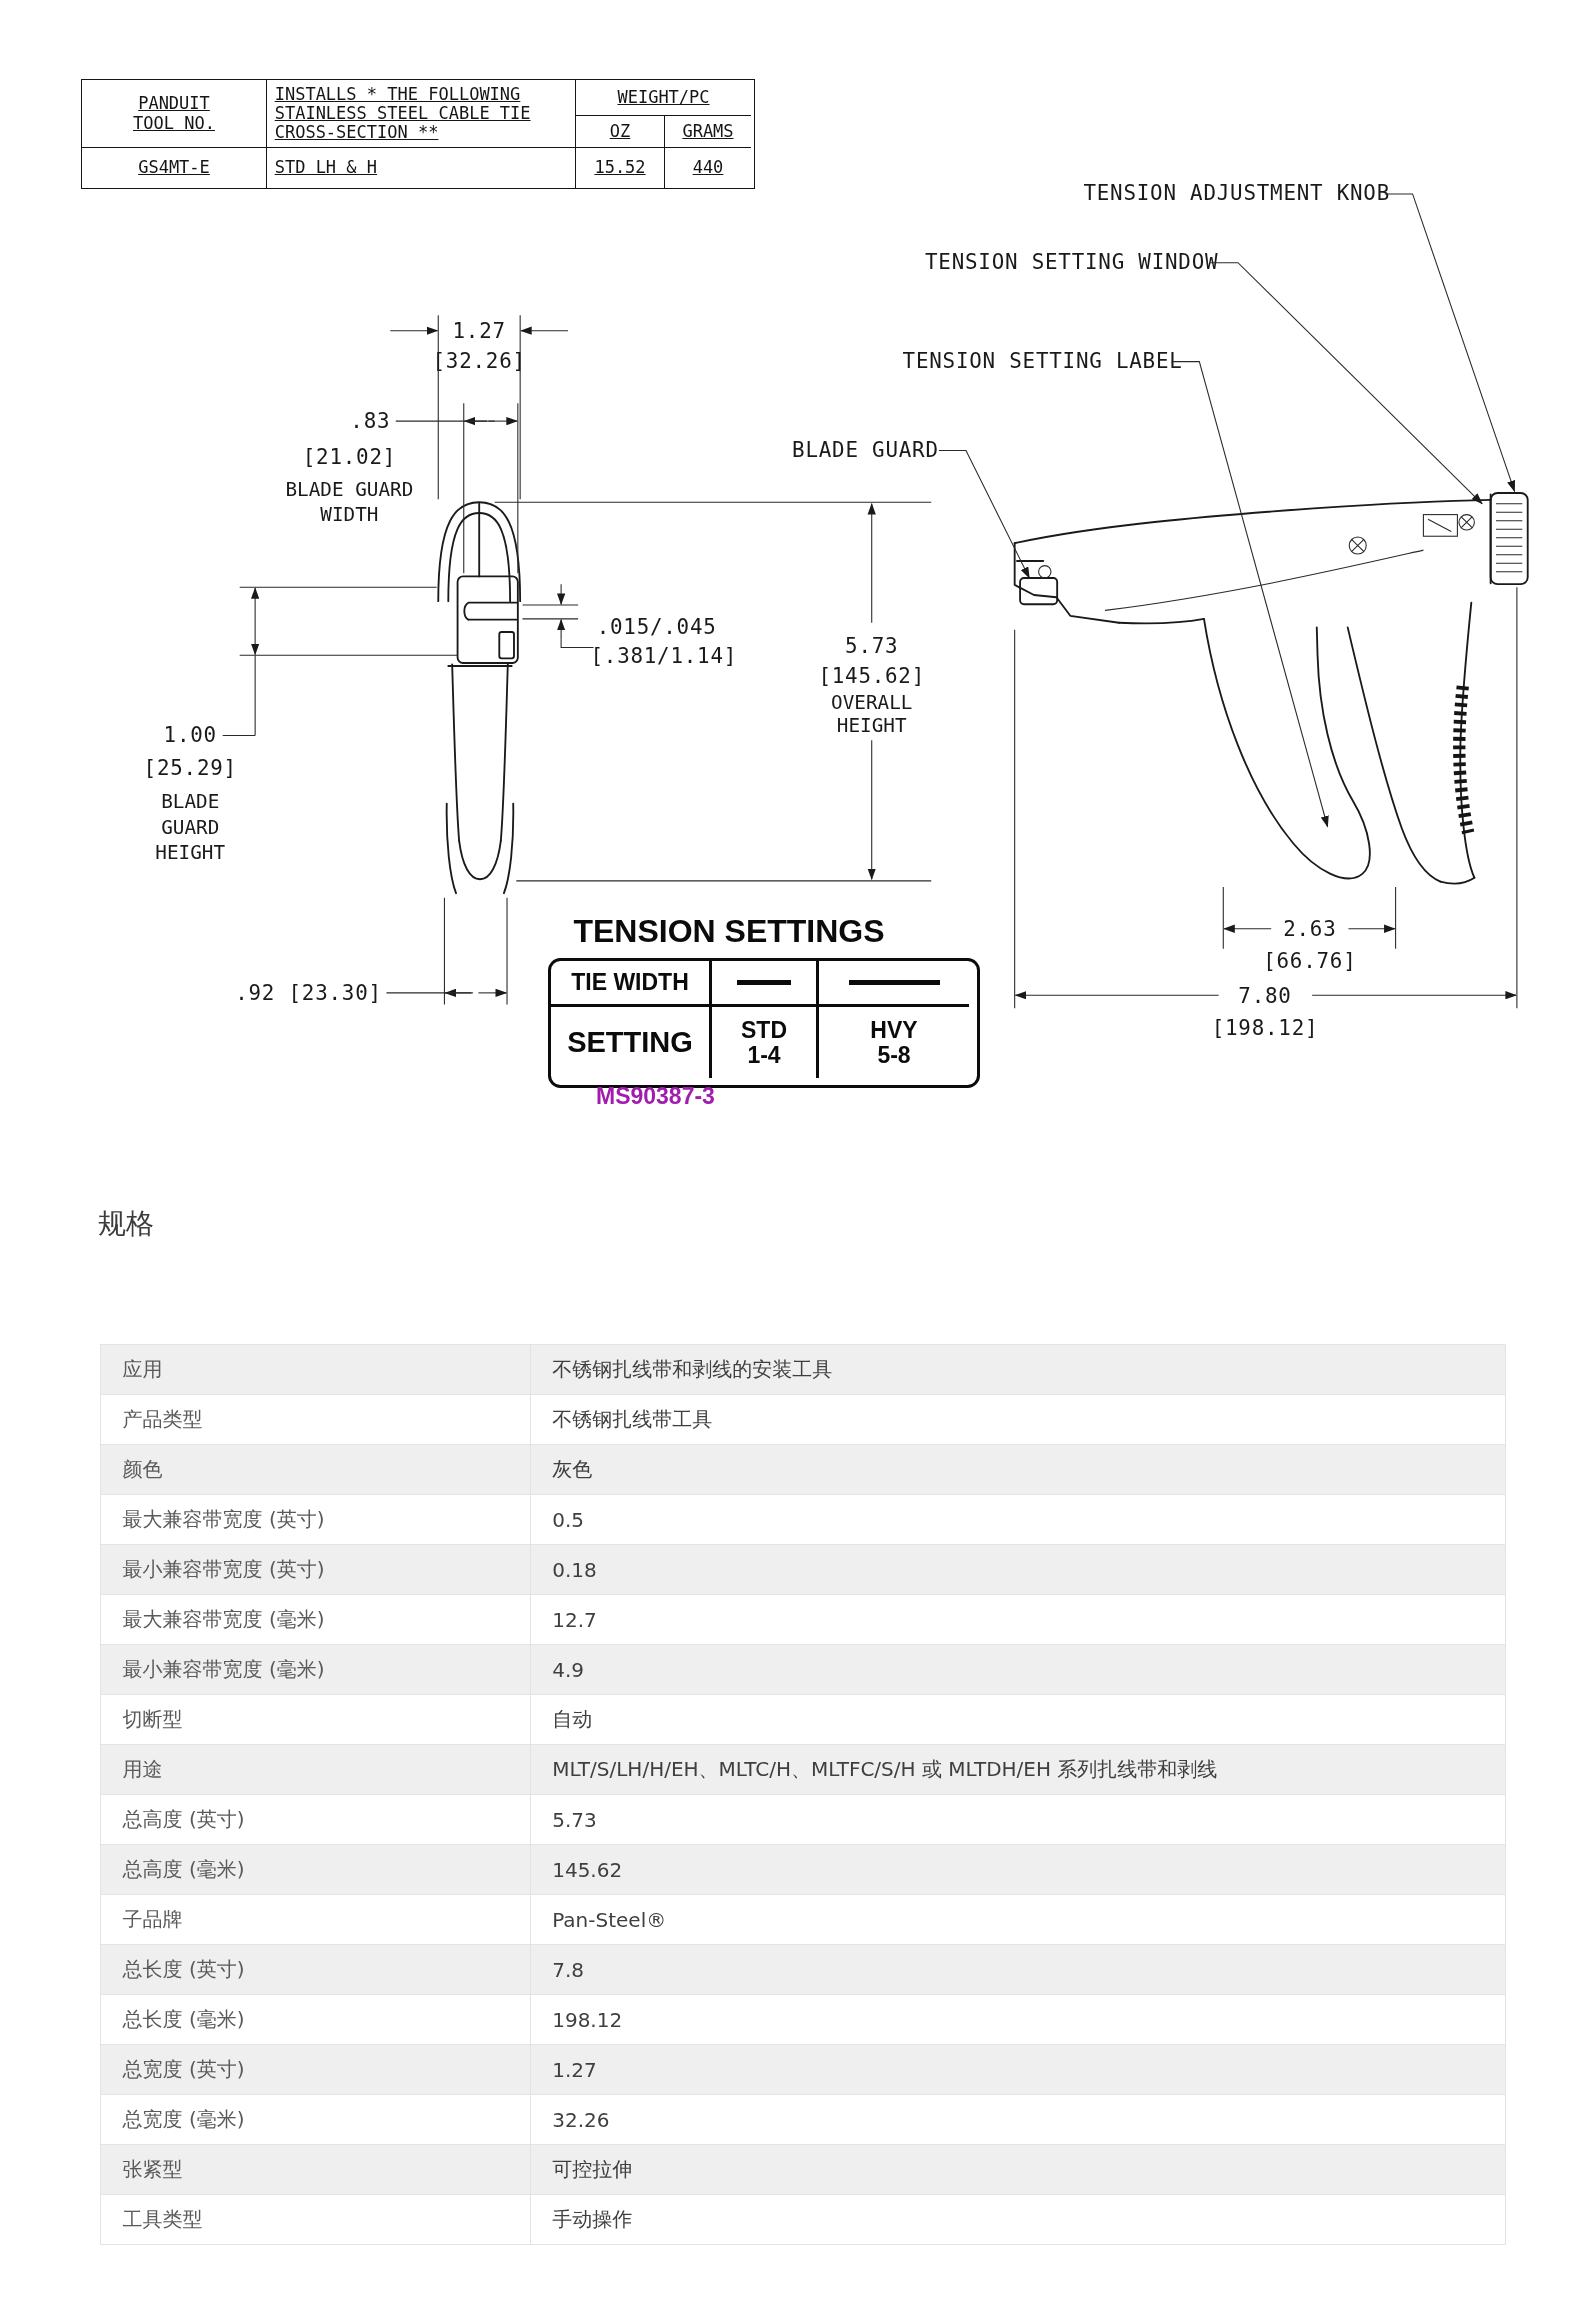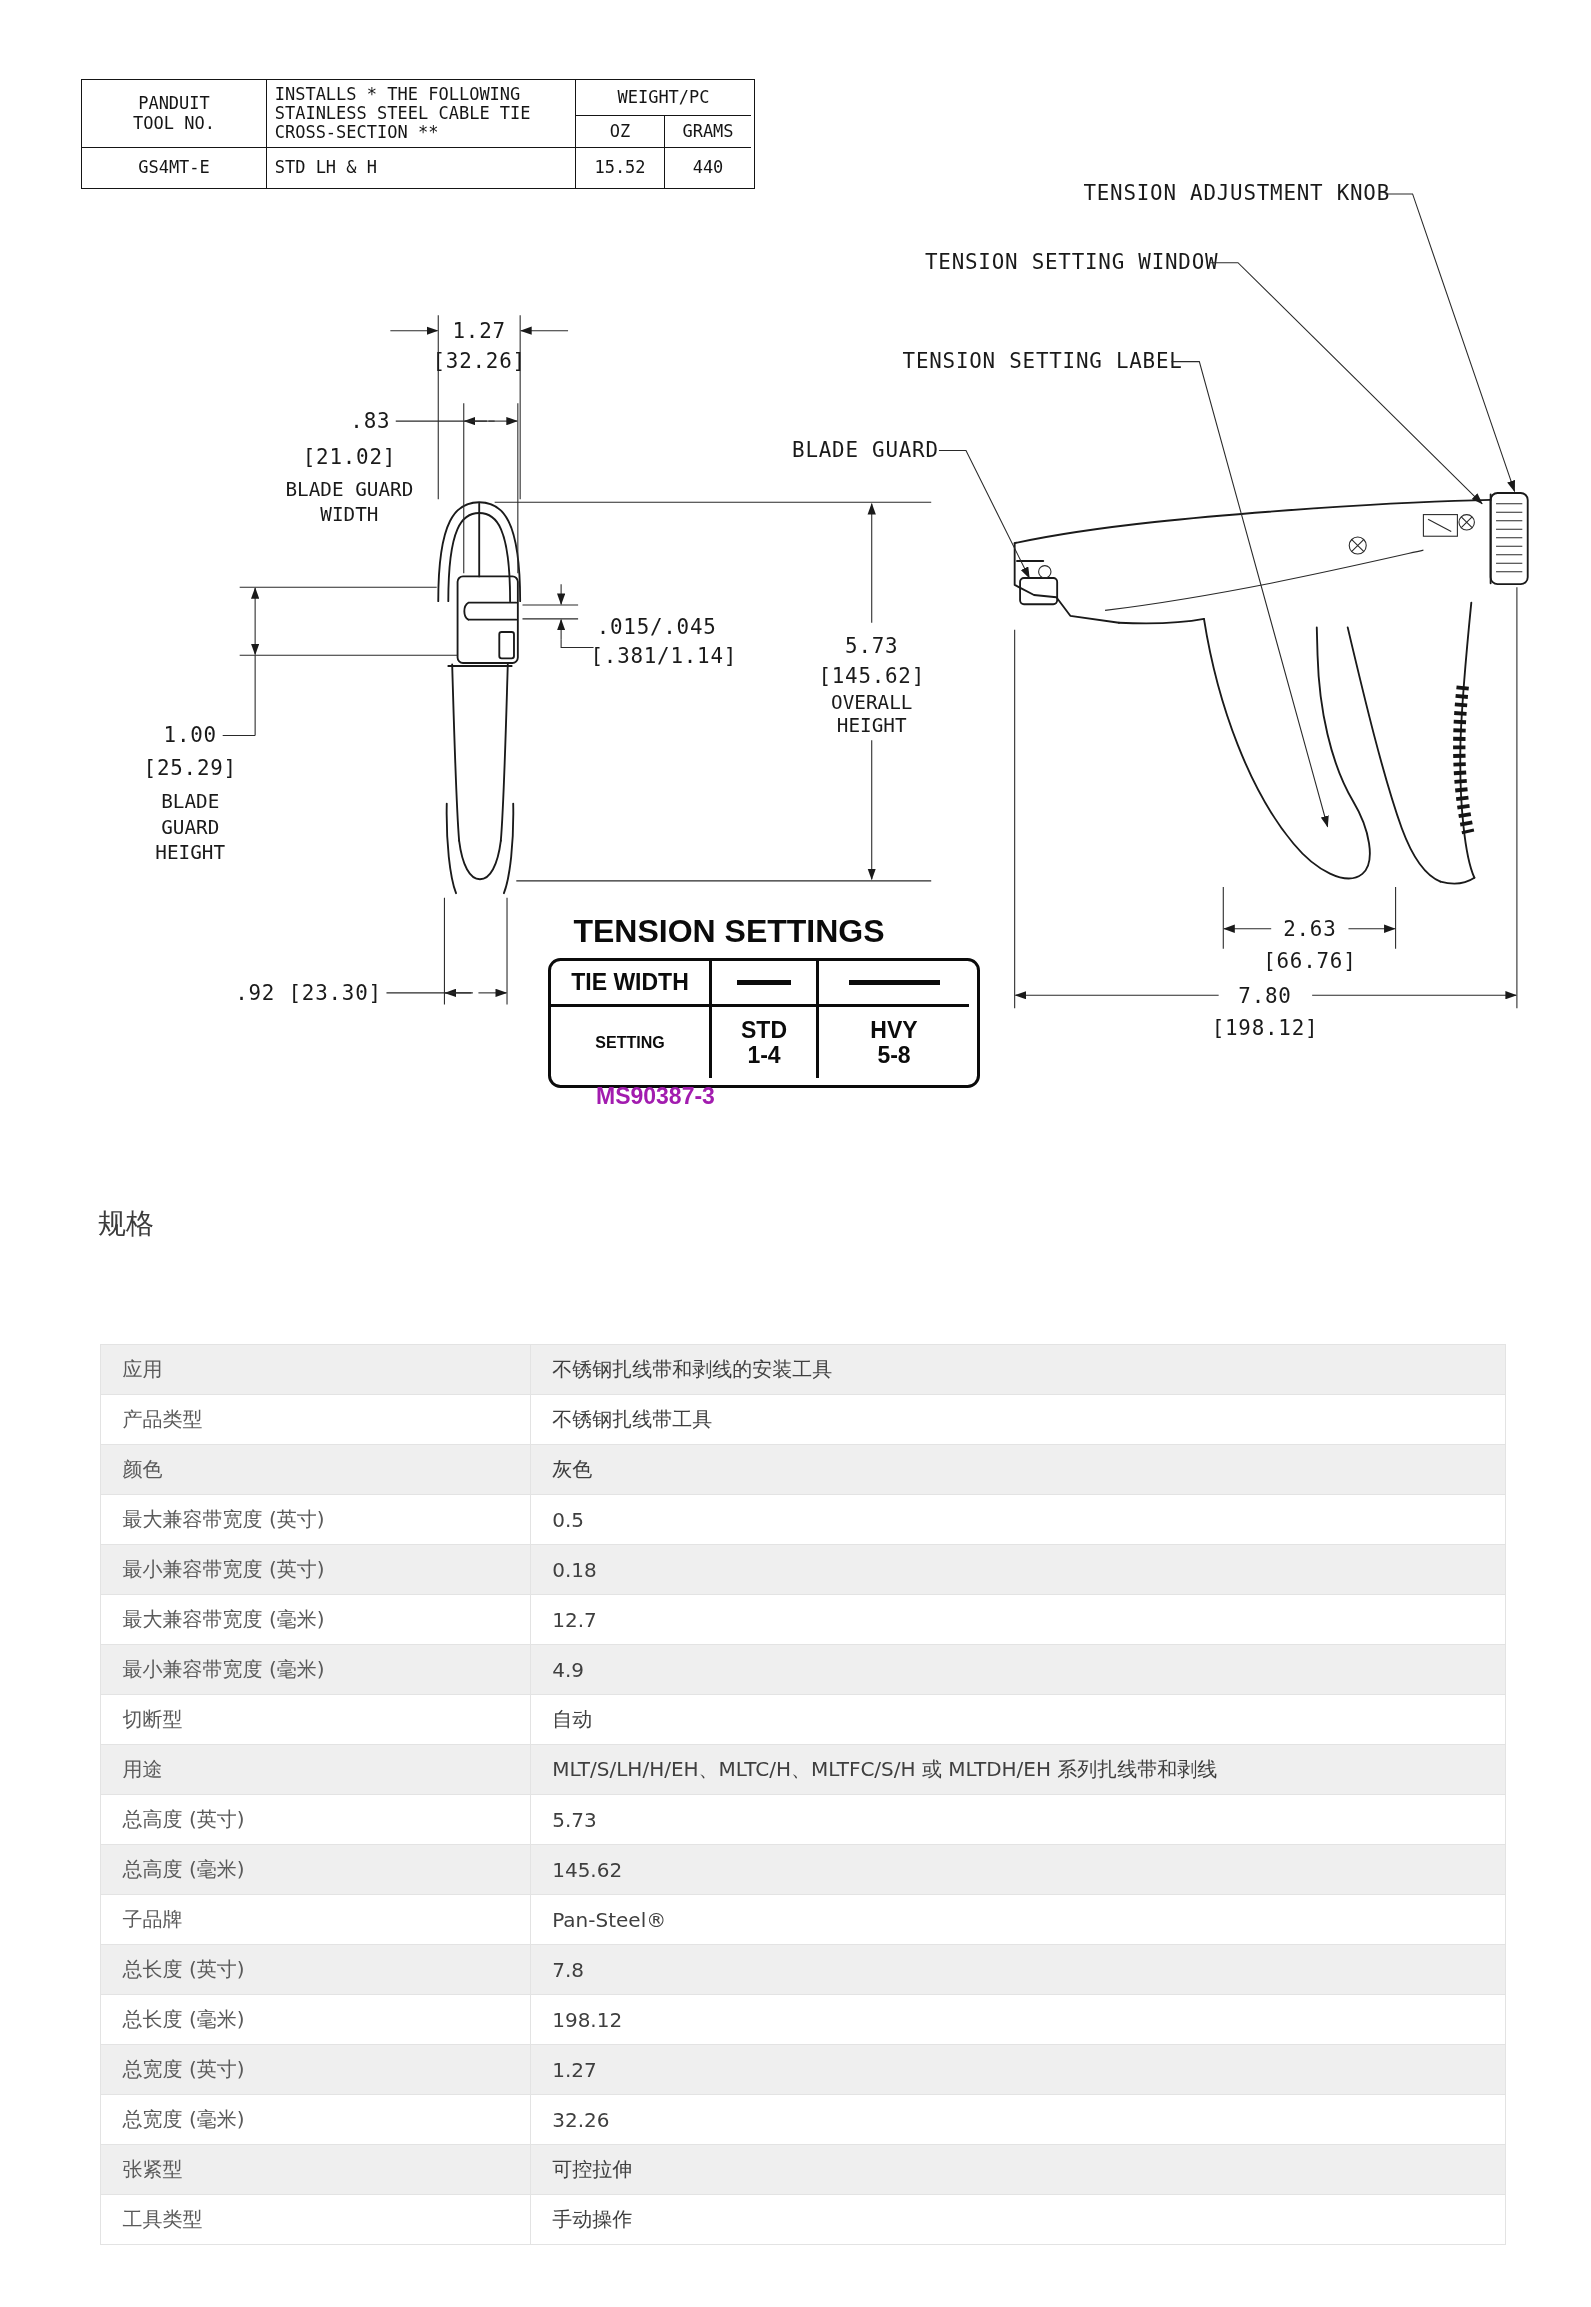--- a/index.html
+++ b/index.html
@@ -1,21 +1,21 @@
 <!DOCTYPE html>
 <html style="font-size:12.4px"><head>
 <meta charset="utf-8">
 <style>
   html,body{margin:0;padding:0;background:#fff;}
   body{width:1592px;height:2307px;position:relative;font-family:"Liberation Sans",sans-serif;overflow:hidden;}
   
   .top-table{position:absolute;left:81px;top:79px;width:672px;display:grid;
     grid-template-columns:185px 309px 89px 86px;grid-template-rows:36px 31px 41px;
     border:1.5px solid #151515;font-family:"DejaVu Sans Mono",monospace;font-size:17px;color:#151515;}
-  .top-table div{display:flex;align-items:center;justify-content:center;white-space:pre-line;line-height:1.12;}
+  .top-table div{display:flex;align-items:center;justify-content:center;white-space:pre-line;line-height:1.12;text-decoration:underline;}
   .tt-toolno{grid-column:1;grid-row:1/3;border-right:1.5px solid #151515;text-align:center;}
   .tt-installs{grid-column:2;grid-row:1/3;border-right:1.5px solid #151515;justify-content:flex-start !important;padding-left:7.7px;text-align:left;}
   .tt-weight{grid-column:3/5;grid-row:1;border-bottom:1.5px solid #151515;}
   .tt-oz{grid-column:3;grid-row:2;border-right:1.5px solid #151515;}
   .tt-grams{grid-column:4;grid-row:2;}
   .tt-d1{grid-column:1;grid-row:3;border-top:1.5px solid #151515;border-right:1.5px solid #151515;}
   .tt-d2{grid-column:2;grid-row:3;border-top:1.5px solid #151515;border-right:1.5px solid #151515;justify-content:flex-start !important;padding-left:7.7px;}
   .tt-d3{grid-column:3;grid-row:3;border-top:1.5px solid #151515;border-right:1.5px solid #151515;}
   .tt-d4{grid-column:4;grid-row:3;border-top:1.5px solid #151515;}
   
@@ -26,21 +26,21 @@
   .thin{stroke:#2a2a2a;stroke-width:1.4;fill:none;}
   
   .ts-title{position:absolute;left:516px;top:913px;width:426px;text-align:center;
     font-size:32px;font-weight:bold;color:#0b0b0b;letter-spacing:0px;font-family:"Liberation Sans",sans-serif;}
   .ts-table{position:absolute;left:548px;top:958px;width:426px;height:124px;border:3.9px solid #0b0b0b;border-radius:12.4px;
     display:grid;grid-template-columns:158px 107px 153px;grid-template-rows:43px 74px;font-family:"Liberation Sans",sans-serif;}
   .ts-table div{display:flex;align-items:center;justify-content:center;font-weight:bold;color:#0b0b0b;}
   .ts-c{border-left:3.9px solid #0b0b0b;}
   .ts-b{border-top:3.9px solid #0b0b0b;}
   .ts-tiew{font-size:23px;border-radius:8px;}
-  .ts-setting{font-size:16px;}
+  .ts-setting{font-size:29px;}
   .ts-two{flex-direction:column;font-size:23px;line-height:1.08;}
   .dash-s{width:54px;height:5.4px;background:#0b0b0b;}
   .dash-l{width:91px;height:5.4px;background:#0b0b0b;}
   .ts-part{position:absolute;left:596px;top:1083px;font-size:23px;font-weight:bold;color:#a21caf;font-family:"Liberation Sans",sans-serif;}
   
   .spec-title{position:absolute;left:98px;top:1205px;font-size:28px;color:#3c3c3c;font-family:"DejaVu Sans","Liberation Sans",sans-serif;}
   .spec-table{position:absolute;left:100px;top:1344px;width:1406px;border-collapse:collapse;
     font-size:20px;font-family:"DejaVu Sans","Liberation Sans",sans-serif;}
   .spec-table td{height:49px;border:0.8px solid #e3e3e3;padding:0 0 0 21.6px;margin-left:40px;}
   .spec-table tr:nth-child(odd){background:#efefef;}

